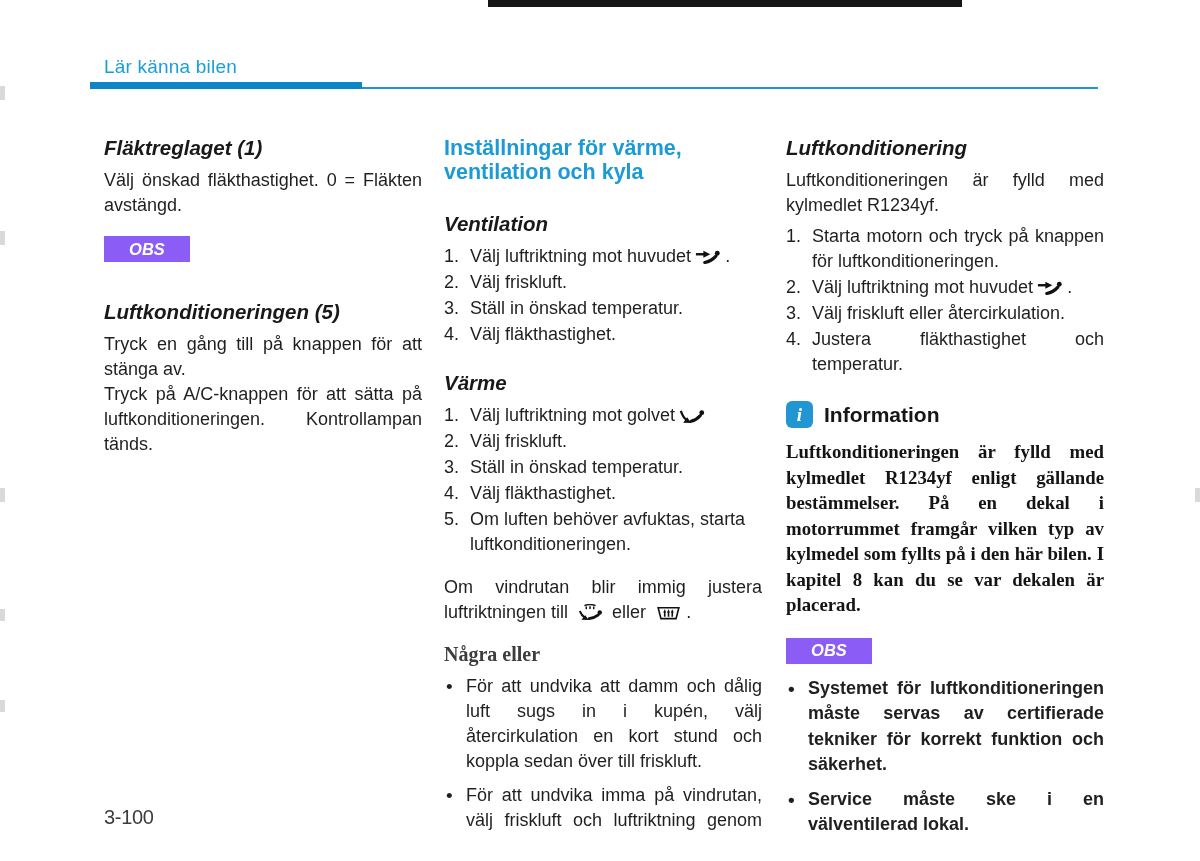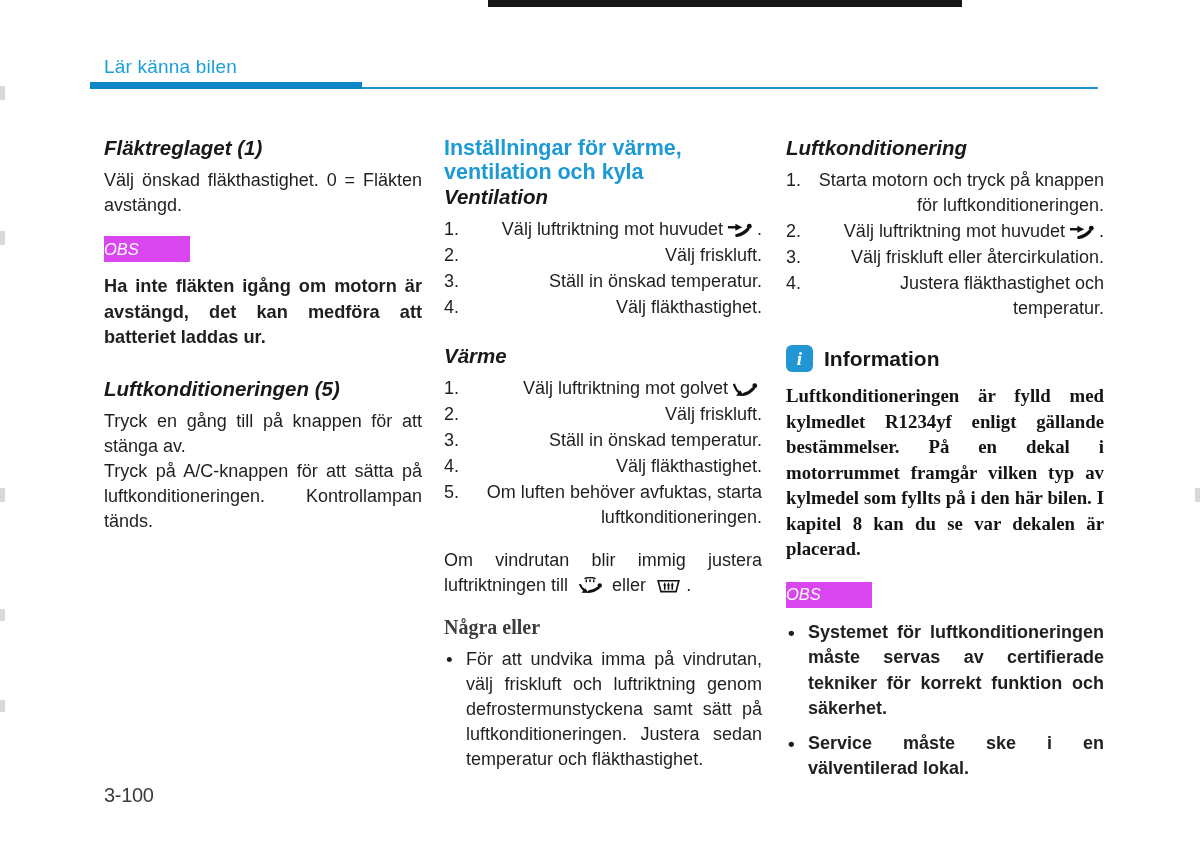--- a/index.html
+++ b/index.html
@@ -9,46 +9,46 @@
   .crumb{position:absolute;left:104px;top:56px;font-size:19px;color:#189fd9;letter-spacing:.2px;}
   .bar-thick{position:absolute;left:90px;top:82px;width:272px;height:7px;background:#0d86c8;}
   .bar-thin{position:absolute;left:362px;top:86.5px;width:736px;height:2.5px;background:#1d95cf;}
   .artifact{position:absolute;background:#b9b9b9;opacity:.55;}
 
   .col{position:absolute;top:136px;width:318px;}
   .col.left{left:104px}.col.mid{left:444px}.col.right{left:786px}
 
   h2,h3,p{margin:0;}
   .sec{font-style:italic;font-weight:bold;font-size:20.5px;line-height:24px;margin-bottom:8px;color:#191919;}
-  .bluehead{color:#1b9ad5;font-weight:bold;font-size:21.5px;line-height:24px;margin-bottom:1px;}
+  .bluehead{color:#1b9ad5;font-weight:bold;font-size:21.5px;line-height:24px;margin-bottom:28px;}
   .body{font-size:18px;line-height:25px;}
   .just{text-align:justify;}
   .boldp{font-weight:bold;font-size:18.2px;line-height:25.5px;}
-  .obsbox{width:86px;height:26px;background:#d946ef;color:#fff;display:flex;align-items:center;
-          justify-content:flex-start;font-style:italic;font-weight:normal;font-size:16.5px;}
+  .obsbox{width:86px;height:26px;background:#8b5cf6;color:#fff;display:flex;align-items:center;
+          justify-content:center;font-style:italic;font-weight:bold;font-size:16.5px;}
   .li{display:flex;font-size:18px;line-height:25px;margin-bottom:1px;}
   .li .num{flex:0 0 26px;}
-  .li .t{flex:1;text-align:right;}
+  .li .t{flex:1;}
   .tips-h{font-family:"Liberation Serif",serif;font-weight:bold;font-size:20px;color:#3d3d3d;
           margin:18px 0 8px;}
   .bullet{position:relative;padding-left:22px;font-size:18px;line-height:25px;margin-bottom:9px;}
   .bullet::before{content:"\2022";position:absolute;left:2px;font-size:19px;}
   .bullet.b{font-weight:bold;line-height:25.5px;}
   .infohead{display:flex;align-items:center;gap:11px;margin:24px 0 11px;}
   .infoicon{width:27px;height:27px;background:#2196d3;border-radius:6px;color:#fff;display:flex;
             align-items:center;justify-content:center;
             font-family:"Liberation Serif",serif;font-style:italic;font-weight:bold;font-size:19px;}
   .infotitle{font-weight:bold;font-size:21px;color:#161616;}
   .serifbold{font-family:"Liberation Serif",serif;font-weight:bold;font-size:18.8px;
              line-height:25.5px;color:#141414;}
-  .pageno{position:absolute;left:104px;top:784px;font-size:20px;color:#3c3c3c;letter-spacing:-.3px;}
+  .pageno{position:absolute;left:104px;top:806px;font-size:20px;color:#3c3c3c;letter-spacing:-.3px;}
 
   .mt6{margin-top:6px}.mt12{margin-top:12px}
   .mt16{margin-top:24px}.mt18{margin-top:18px}.mt20{margin-top:20px}
-  .mt26{margin-top:26px}
+  .mt26{margin-top:38px}
 
   .icn{display:inline-block;vertical-align:-3px;margin:0 4px;}
 </style>
 </head>
 <body>
 
 <div class="page">
 
   <div class="topbar"></div>
   <div class="crumb">Lär känna bilen</div>
@@ -62,21 +62,20 @@
   <div class="artifact" style="left:0;top:700px;width:5px;height:12px"></div>
   <div class="artifact" style="left:1195px;top:488px;width:5px;height:14px"></div>
 
   <div class="col left">
     <h3 class="sec">Fläktreglaget (1)</h3>
     <p class="body just">Välj önskad fläkthastighet. 0 = Fläkten avstängd.</p>
 
     <div class="obsbox mt18">
       <span>OBS</span>
     </div>
-    <p class="body just boldp mt12">Ha inte fläkten igång om motorn är avstängd, det kan medföra att batteriet laddas ur.</p>
 
     <h3 class="sec mt26">Luftkonditioneringen (5)</h3>
     <p class="body just mt6">Tryck en gång till på knappen för att stänga av.</p>
     <p class="body just">Tryck på A/C-knappen för att sätta på luftkonditioneringen. Kontrollampan tänds.</p>
   </div>
 
   <div class="col mid">
     <h2 class="bluehead">Inställningar för värme, ventilation och kyla</h2>
 
     <h3 class="sec">Ventilation</h3>
@@ -143,25 +142,27 @@
       <svg class="icn" width="27" height="16" viewBox="0 0 28 17">
           <path d="M3 3 H25 L22 14.5 H6 Z" fill="none" stroke="#111" stroke-width="1.7"></path>
           <path d="M10 12.5 V7.5 M14 12.5 V7.5 M18 12.5 V7.5" stroke="#111" stroke-width="1.7"></path>
           <path d="M8.4 8 H11.6 L10 4.4 Z" fill="#111"></path>
           <path d="M12.4 8 H15.6 L14 4.4 Z" fill="#111"></path>
           <path d="M16.4 8 H19.6 L18 4.4 Z" fill="#111"></path>
         </svg><span>.</span>
     </p>
 
     <div class="tips-h">Några eller</div>
+    <div class="bullet just">För att undvika att damm och dålig luft sugs in i kupén, välj återcirkulation en kort stund och koppla sedan över till friskluft.</div>
     <div class="bullet just">För att undvika imma på vindrutan, välj friskluft och luftriktning genom defrostermunstyckena samt sätt på luftkonditioneringen. Justera sedan temperatur och fläkthastighet.</div>
   </div>
 
   <div class="col right">
     <h3 class="sec">Luftkonditionering</h3>
+    <p class="body just">Luftkonditioneringen är fylld med kylmedlet R1234yf.</p>
 
     <div class="li mt6">
       <span class="num">1.</span>
       <span class="t just">Starta motorn och tryck på knappen för luftkonditioneringen.</span>
     </div>
     <div class="li">
       <span class="num">2.</span>
       <span class="t"><span>Välj luftriktning mot huvudet</span><svg class="icn" width="26" height="15" viewBox="0 0 28 16">
             <circle cx="24" cy="3.4" r="2.6" fill="#111"></circle>
             <path d="M22.5 6.5 C19 10.5 15 12.5 10.5 13.4" stroke="#111" stroke-width="3.4" fill="none" stroke-linecap="round"></path>

